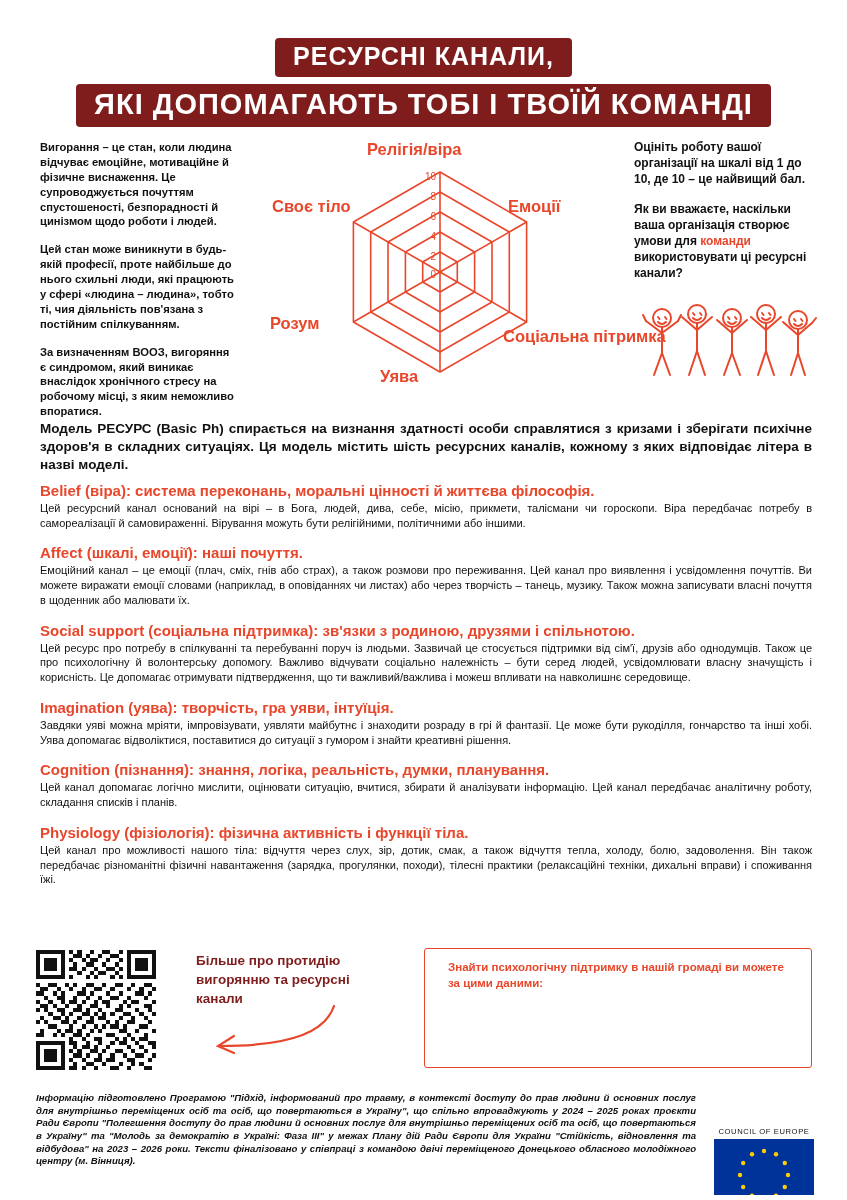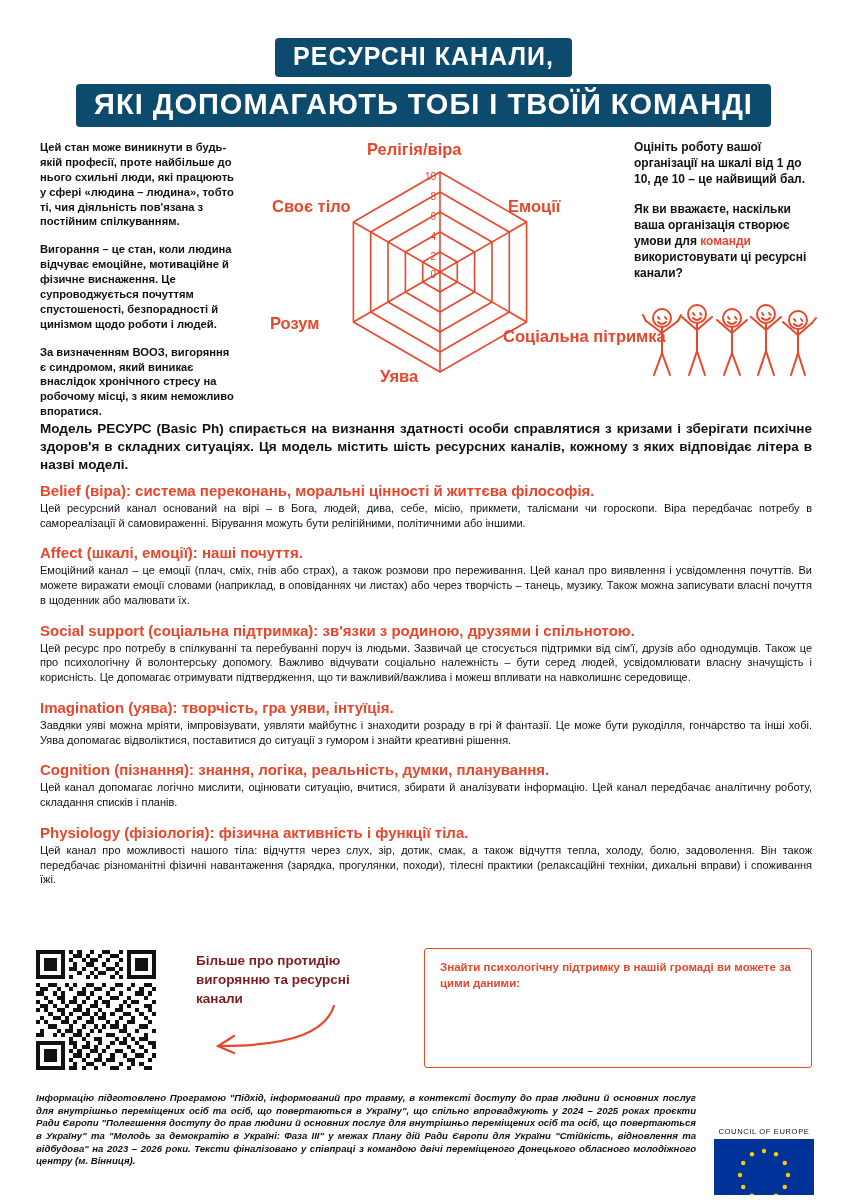--- a/index.html
+++ b/index.html
@@ -24,21 +24,21 @@
 
   
   .title-wrap {
     position: absolute;
     left: 0; top: 38px;
     width: 847px;
     text-align: center;
   }
   .title-band {
     display: inline-block;
-    background: #0c4a6e;
+    background: #7f1d1d;
     color: #ffffff;
     font-weight: bold;
     letter-spacing: 1px;
     padding: 4px 18px 6px 18px;
     border-radius: 4px;
   }
   .title-1 { font-size: 25px; }
   .title-2 { font-size: 29px; margin-top: 7px; }
 
   
@@ -162,21 +162,21 @@
   
   .contact-box {
     position: absolute;
     left: 424px;
     top: 948px;
     width: 388px;
     height: 120px;
     border: 1.6px solid #E8472B;
     border-radius: 3px;
     box-sizing: border-box;
-    padding: 10px 15px;
+    padding: 10px 23px;
   }
   .contact-box .txt {
     color: #E8472B;
     font-size: 11.5px;
     font-weight: bold;
     line-height: 1.4;
   }
 
   
   .footer {
@@ -222,22 +222,22 @@
 <body>
 
 <div class="page">
 
   <div class="title-wrap">
     <div class="title-band title-1">РЕСУРСНІ КАНАЛИ,</div>
     <div class="title-band title-2">ЯКІ ДОПОМАГАЮТЬ ТОБІ І ТВОЇЙ КОМАНДІ</div>
   </div>
 
   <div class="intro">
+    <p>Вигорання – це стан, коли людина відчуває емоційне, мотиваційне й фізичне виснаження. Це супроводжується почуттям спустошеності, безпорадності й цинізмом щодо роботи і людей.</p>
     <p>Цей стан може виникнути в будь-якій професії, проте найбільше до нього схильні люди, які працюють у сфері «людина – людина», тобто ті, чия діяльність пов'язана з постійним спілкуванням.</p>
-    <p>Вигорання – це стан, коли людина відчуває емоційне, мотиваційне й фізичне виснаження. Це супроводжується почуттям спустошеності, безпорадності й цинізмом щодо роботи і людей.</p>
     <p>За визначенням ВООЗ, вигоряння є синдромом, який виникає внаслідок хронічного стресу на робочому місці, з яким неможливо впоратися.</p>
   </div>
 
   <div class="rightq">
     <p>Оцініть роботу вашої організації на шкалі від 1 до 10, де 10 – це найвищий бал.</p>
     <p><span>Як ви вважаєте, наскільки ваша організація створює умови для </span><span class="em">команди</span><span> використовувати ці ресурсні канали?</span></p>
   </div>
 
   <div class="radar">
     <svg width="380" height="270" viewBox="0 0 380 270">

